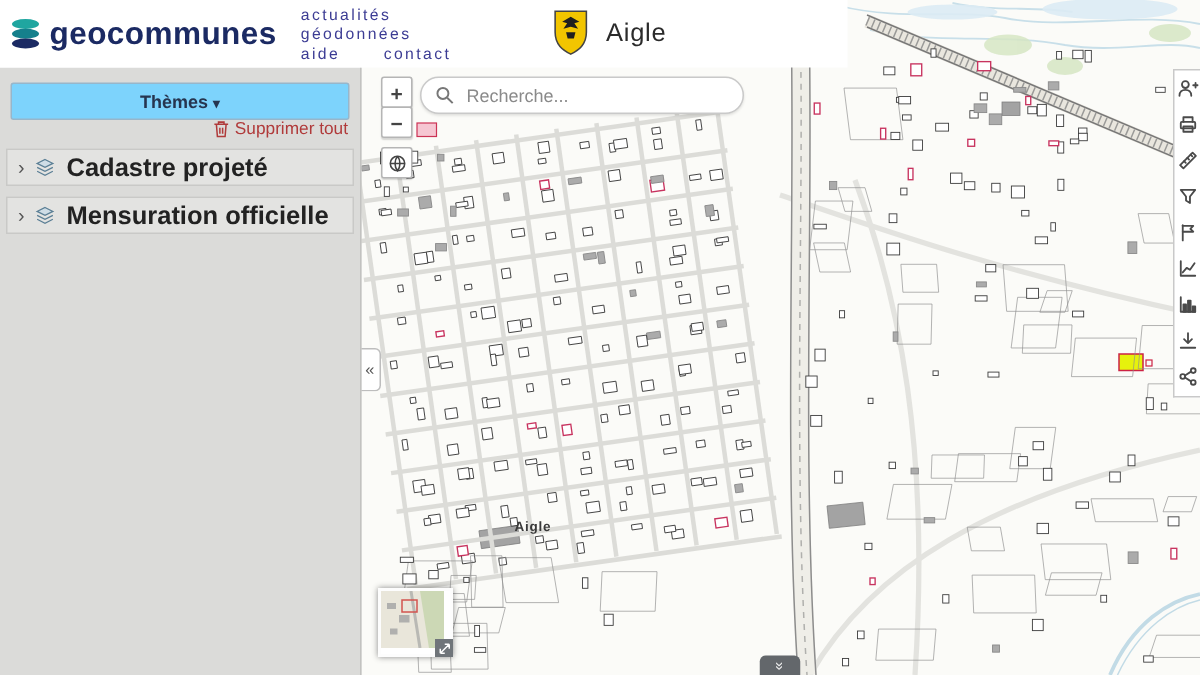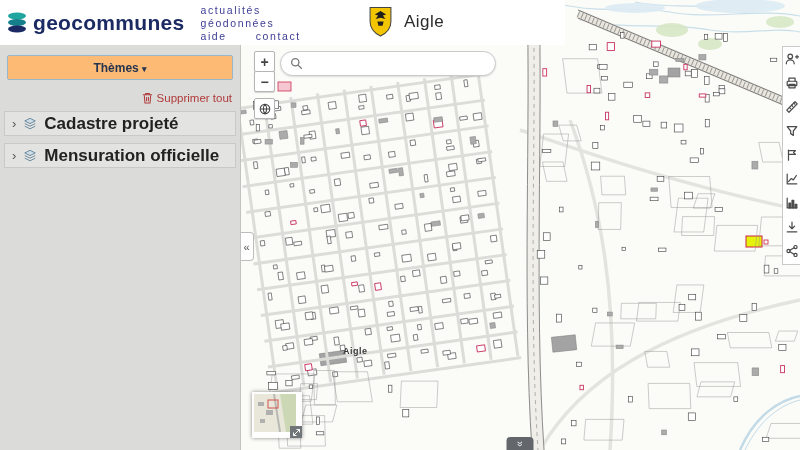--- a/index.html
+++ b/index.html
@@ -57,24 +57,24 @@
   .logo-text{font-size:21px;font-weight:bold;color:#1b2a63;letter-spacing:.3px;}
   .nav{margin-left:16px;display:flex;flex-direction:column;gap:1px;}
   .nav a{font-size:10.5px;color:#3c3c94;text-decoration:none;letter-spacing:1.6px;line-height:12px;}
   .nav-row{display:flex;gap:29px;}
   .crest-wrap{position:absolute;left:368px;top:5px;display:flex;align-items:center;gap:11px;}
   .muni-title{font-size:17px;color:#2b2b2b;letter-spacing:.5px;}
 
   
   .sidebar{position:absolute;left:0;top:45px;width:240px;bottom:0;background:#dbdbd9;z-index:25;
            border-right:1px solid #c2c2c0;}
-  .themes-btn{display:block;margin:10px auto 0;width:226px;height:25px;background:#fdba74;
+  .themes-btn{display:block;margin:10px auto 0;width:226px;height:25px;background:#7dd3fc;
               border:1px solid #97b6ca;border-radius:2px;color:#26354f;font-weight:bold;
               font-size:12px;cursor:pointer;font-family:"Liberation Sans",sans-serif;}
-  .delete-all{margin:12px 8px 0;display:flex;justify-content:flex-end;align-items:center;gap:4px;
+  .delete-all{margin:0 8px 0;display:flex;justify-content:flex-end;align-items:center;gap:4px;
               color:#b03a3a;font-size:11.5px;cursor:pointer;}
   .layer-row{margin:7px 4px 0;background:#e3e3e1;border:1px solid #c9c9c7;height:23px;
              display:flex;align-items:center;gap:7px;padding:0 7px;cursor:pointer;}
   .layer-row:first-of-type{margin-top:9px;}
   .layer-chevron{font-size:13px;color:#555;line-height:1;}
   .layer-label{font-size:17px;font-weight:bold;color:#222;}
 </style>
 </head>
 <body>
 
@@ -450,20 +450,21 @@
 
     <div class="map-label">Aigle</div>
 
     <div class="searchbar">
       <span style="display:flex;">
         <svg width="13" height="13" viewBox="0 0 16 16" style="stroke:#777;fill:none;stroke-width:1.6;">
           <circle cx="6.5" cy="6.5" r="4.5"></circle>
             <path d="M10,10 L14.5,14.5"></path>
         </svg>
       </span>
+      <input type="text" placeholder="Recherche..." style="">
     </div>
 
     <div class="zoombox">
       <button>+</button>
       <button class="zout">−</button>
       <button class="zext">
         <svg width="14" height="14" viewBox="0 0 16 16" style="stroke:#444;fill:none;stroke-width:1.2;">
           <circle cx="8" cy="8" r="5.5"></circle>
             <path d="M2.5,8 h11 M8,2.5 c2.5,3 2.5,8 0,11 c-2.5,-3 -2.5,-8 0,-11"></path>
         </svg>

